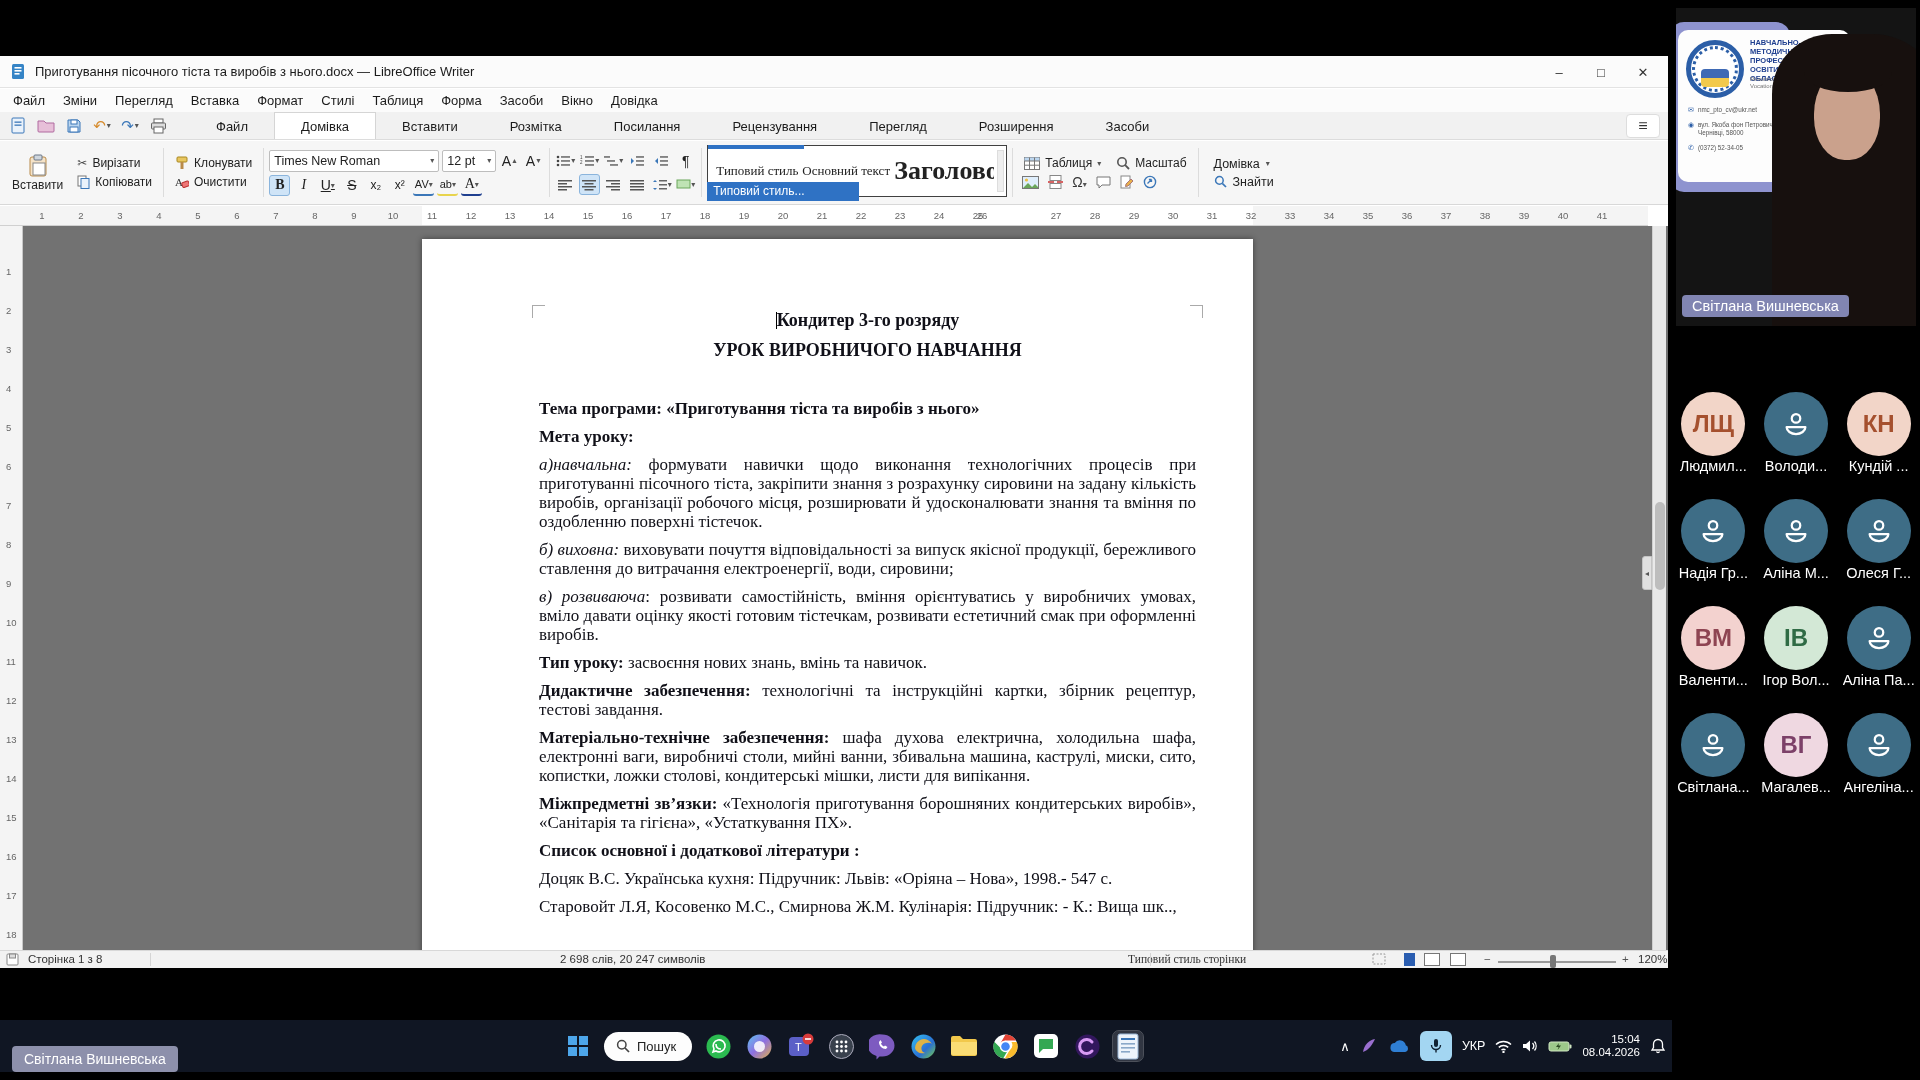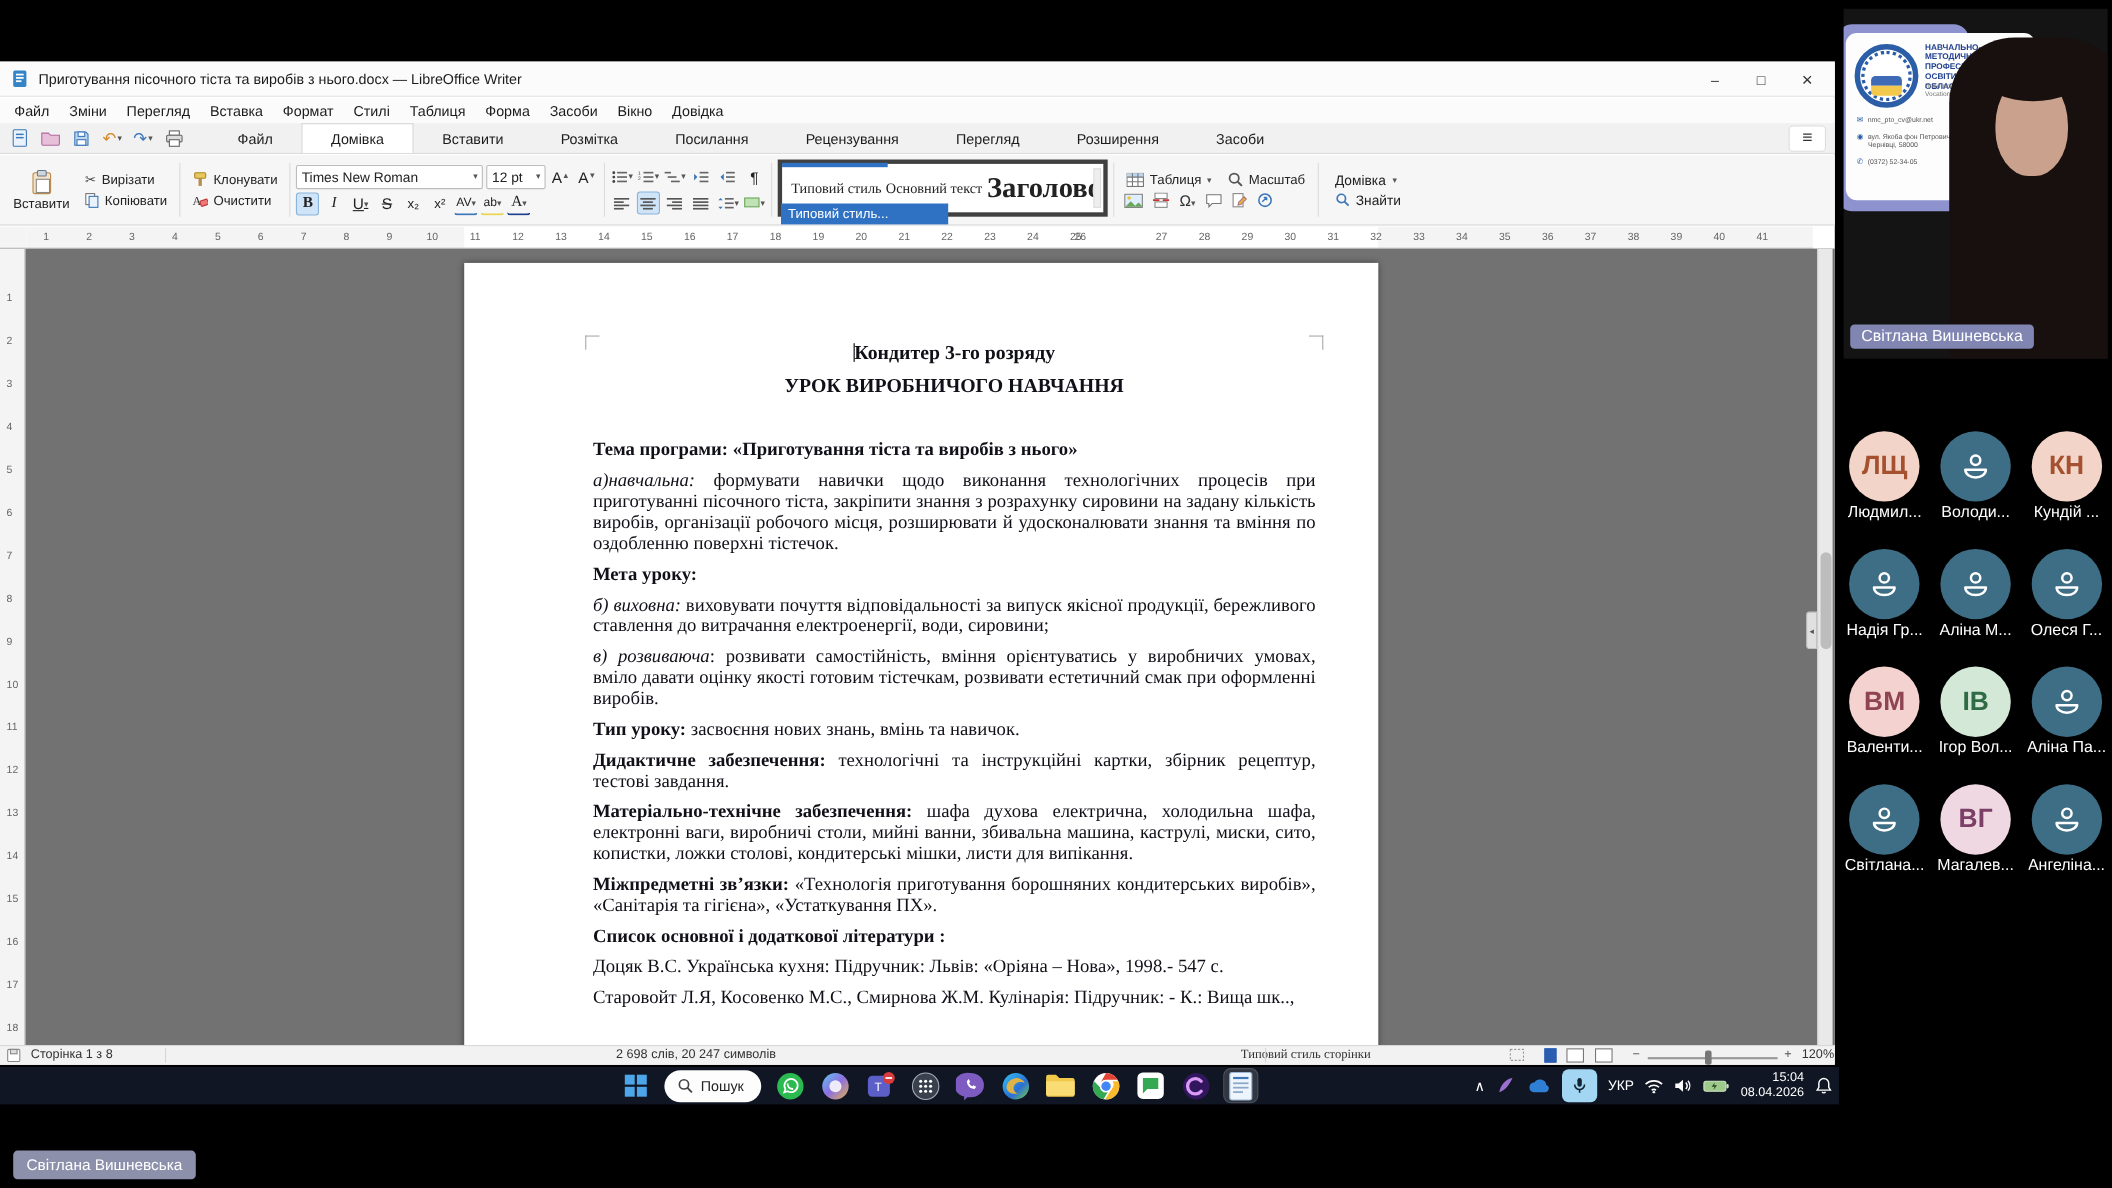--- a/index.html
+++ b/index.html
@@ -44,21 +44,21 @@
   .combo{background:#fff;border:1px solid #bdbdbd;border-radius:2px;height:22px;display:flex;
          align-items:center;font-size:12.5px;color:#222;padding:0 4px;justify-content:space-between;cursor:pointer;}
   .dd{font-size:8px;color:#555;}
   .tgl{min-width:21px;height:21px;display:flex;align-items:center;justify-content:center;
        font-size:14px;color:#222;border-radius:3px;cursor:pointer;}
   .tgl.on{background:#cfe4f7;border:1px solid #8ab4dc;}
   .fgroup-rows,.pgroup-rows{display:flex;flex-direction:column;gap:3px;justify-content:center;}
   .frow{display:flex;align-items:center;gap:3px;}
   .mini{font-size:7px;color:#555;}
 
-  .style-gallery{position:relative;width:300px;height:52px;background:#fff;border:4px solid #404040;
+  .style-gallery{position:relative;width:300px;height:52px;background:#fff;border:1px solid #404040;
                  margin-top:1px;display:flex;align-items:center;overflow:visible;}
   .gallery-accent{position:absolute;left:0;top:-1px;width:96px;height:4px;background:#2f72c4;}
   .style-item{font-family:"Liberation Serif",serif;color:#222;white-space:nowrap;overflow:hidden;cursor:pointer;}
   .style-item.s0{font-size:13px;width:94px;padding-left:8px;}
   .style-item.s1{font-size:13px;width:92px;}
   .style-item.s2{font-size:26px;font-weight:bold;width:100px;}
   .style-dropdown{position:absolute;left:-1px;top:36px;width:152px;height:19px;background:#2f72c4;
                   color:#fff;font-size:12px;padding:2px 6px;white-space:nowrap;overflow:hidden;cursor:pointer;z-index:5;}
   .gallery-scroll{position:absolute;right:2px;top:4px;bottom:4px;width:7px;background:#eee;border:1px solid #ddd;}
 
@@ -98,21 +98,21 @@
              border-top:1px solid #d8d8d8;font-size:11.5px;color:#333;}
   .sb{position:absolute;top:2px;white-space:nowrap;}
   .sb-vsep{position:absolute;top:2px;bottom:2px;width:1px;background:#d5d5d5;}
   .view-ic{display:inline-block;width:11px;height:13px;border:1px solid #777;background:#fff;margin-right:3px;vertical-align:middle;}
   .view-ic.active{background:#2a5db0;border-color:#2a5db0;}
   .view-ic.dbl{width:16px;}
   .zoom-track{position:absolute;top:8px;left:0;width:118px;height:2px;background:#9a9a9a;}
   .zoom-thumb{position:absolute;top:2px;left:52px;width:6px;height:13px;background:#777;border-radius:2px;}
 
   
-  .taskbar{position:absolute;left:0;top:970px;width:1672px;height:34px;background:#101623;
+  .taskbar{position:absolute;left:0;top:1020px;width:1672px;height:52px;background:#101623;
            display:flex;align-items:center;}
   .tb-apps{position:absolute;left:563px;display:flex;align-items:center;gap:11px;height:100%;}
   .tb-ic{width:30px;height:30px;display:flex;align-items:center;justify-content:center;border-radius:6px;cursor:pointer;}
   .tb-ic.active-app{background:rgba(255,255,255,.14);outline:1px solid rgba(255,255,255,.25);}
   .search-pill{height:29px;background:#fdfdfd;border-radius:15px;display:flex;align-items:center;
                gap:7px;padding:0 16px 0 12px;font-size:13px;color:#222;cursor:pointer;}
   .tray{position:absolute;right:6px;display:flex;align-items:center;gap:10px;height:100%;color:#eee;}
   .tray .lang{font-size:12.5px;color:#fff;cursor:pointer;}
   .mic-btn{width:32px;height:30px;background:#a3d6f2;border-radius:6px;display:flex;align-items:center;justify-content:center;cursor:pointer;}
   .clock{font-size:11.5px;color:#fff;text-align:right;line-height:13px;cursor:pointer;}
@@ -566,22 +566,22 @@
           <span class="vnum" style="top: 703px;">18</span>
         </div>
 
       <div class="page" id="page">
         <div class="cornermark cm-l"></div>
         <div class="cornermark cm-r"></div>
       <div class="para center"><span class="caret"></span><span class="b ">Кондитер 3-го розряду</span></div>
           <div class="para center"><span class="b ">УРОК ВИРОБНИЧОГО НАВЧАННЯ</span></div>
           <div class="spacer-para"></div>
           <div class="para left"><span class="b ">Тема програми: «Приготування тіста та виробів з нього»</span></div>
+          <div class="para left"><span class="b ">Мета уроку:</span></div>
           <div class="para"><span class="i">а)навчальна:</span><span class=""> формувати навички щодо виконання технологічних процесів при приготуванні пісочного тіста, закріпити знання з розрахунку сировини на задану кількість виробів, організації робочого місця, розширювати й удосконалювати знання та вміння по оздобленню поверхні тістечок.</span></div>
-          <div class="para left"><span class="b ">Мета уроку:</span></div>
           <div class="para"><span class="i">б) виховна:</span><span class=""> виховувати почуття відповідальності за випуск якісної продукції, бережливого ставлення до витрачання електроенергії, води, сировини;</span></div>
           <div class="para"><span class="i">в) розвиваюча</span><span class="">: розвивати самостійність, вміння орієнтуватись у виробничих умовах, вміло давати оцінку якості готовим тістечкам, розвивати естетичний смак при оформленні виробів.</span></div>
           <div class="para left"><span class="b ">Тип уроку:</span><span class=""> засвоєння нових знань, вмінь та навичок.</span></div>
           <div class="para"><span class="b ">Дидактичне забезпечення:</span><span class=""> технологічні та інструкційні картки, збірник рецептур, тестові завдання.</span></div>
           <div class="para"><span class="b ">Матеріально-технічне забезпечення:</span><span class=""> шафа духова електрична, холодильна шафа, електронні ваги, виробничі столи, мийні ванни, збивальна машина, каструлі, миски, сито, копистки, ложки столові, кондитерські мішки, листи для випікання.</span></div>
           <div class="para"><span class="b ">Міжпредметні зв’язки:</span><span class=""> «Технологія приготування борошняних кондитерських виробів», «Санітарія та гігієна», «Устаткування ПХ».</span></div>
           <div class="para left"><span class="b ">Список основної і додаткової літератури :</span></div>
           <div class="para left"><span class="">Доцяк В.С. Українська кухня: Підручник: Львів: «Оріяна – Нова», 1998.- 547 с.</span></div>
           <div class="para left"><span class="">Старовойт Л.Я, Косовенко М.С., Смирнова Ж.М.   Кулінарія: Підручник: - К.:  Вища шк..,</span></div>
         </div>

